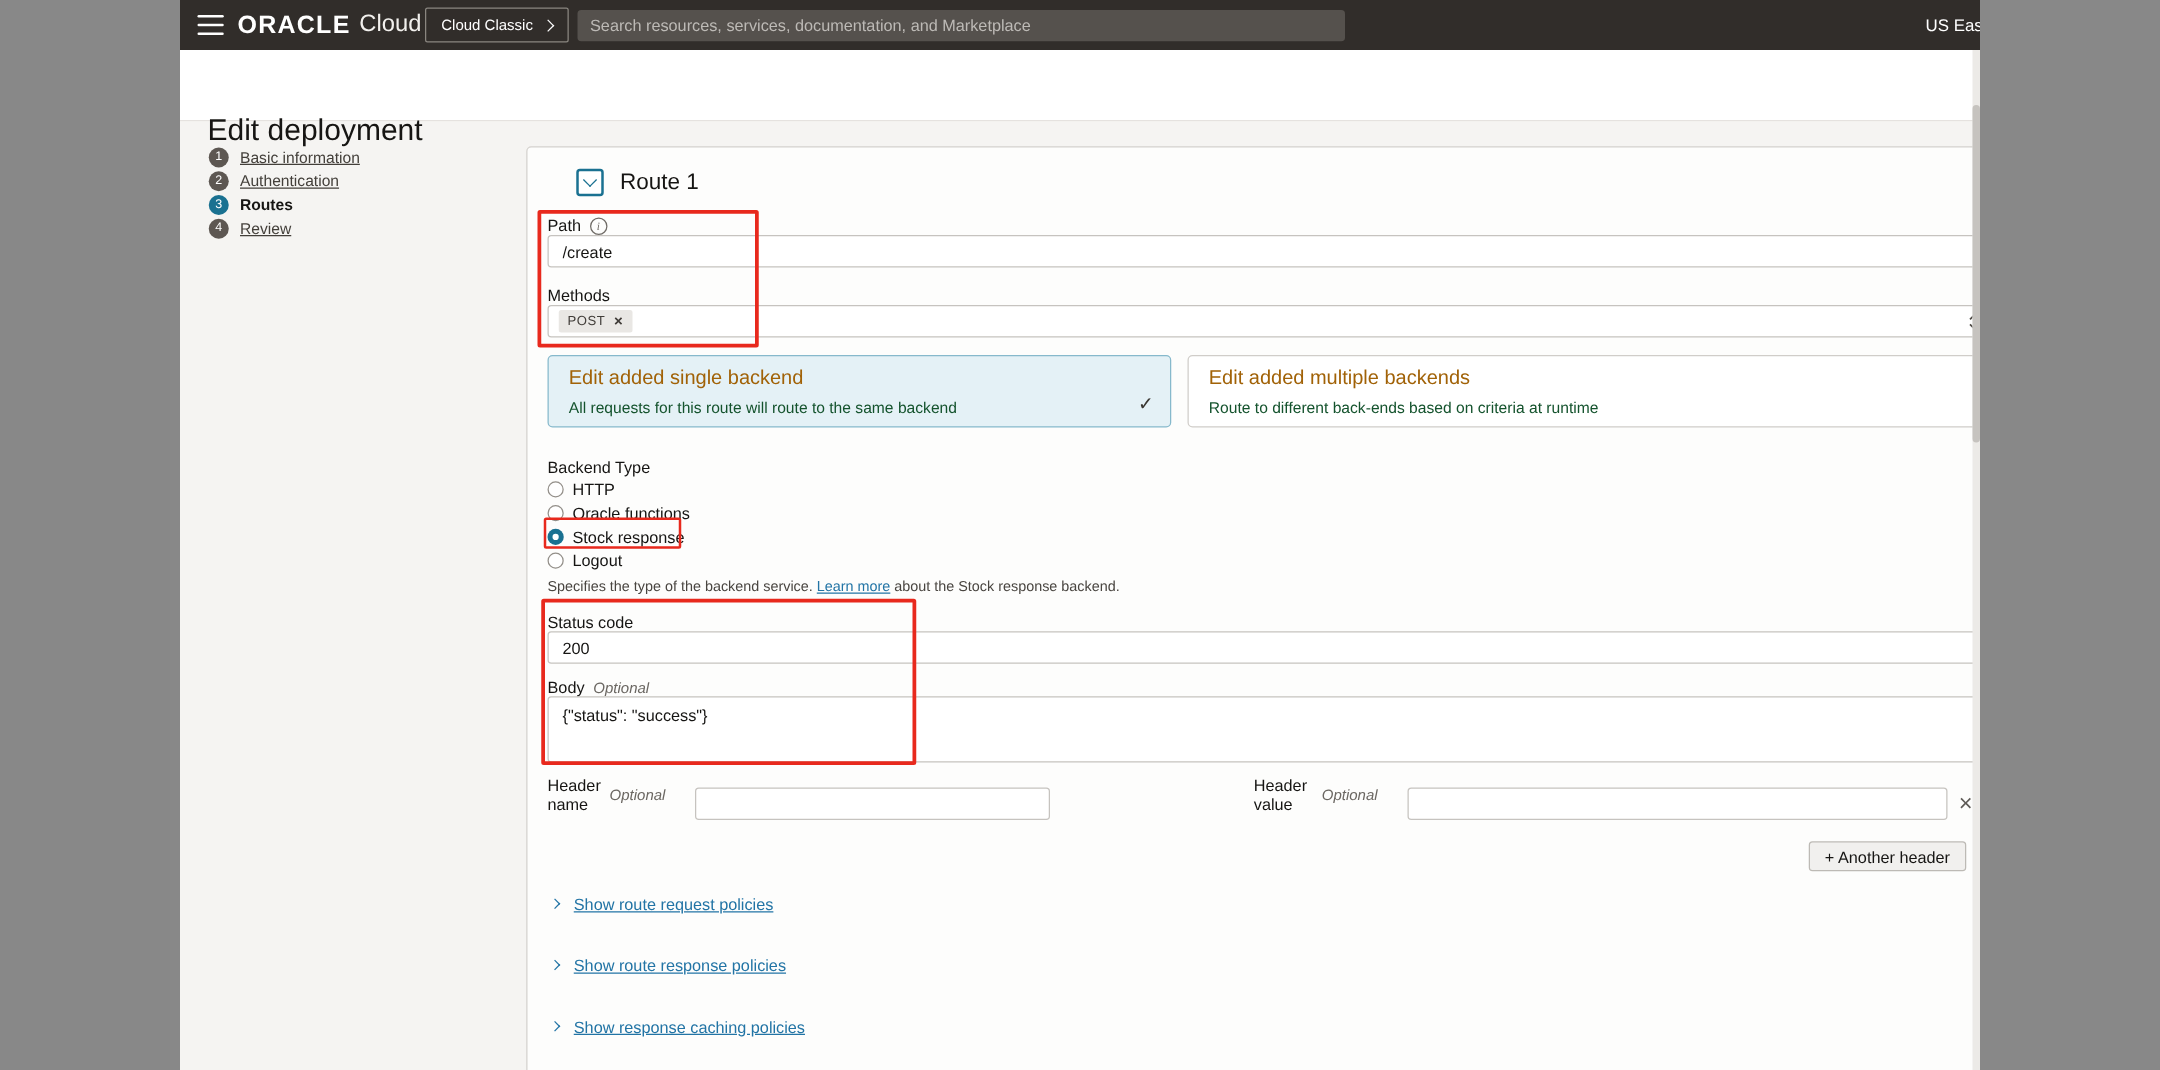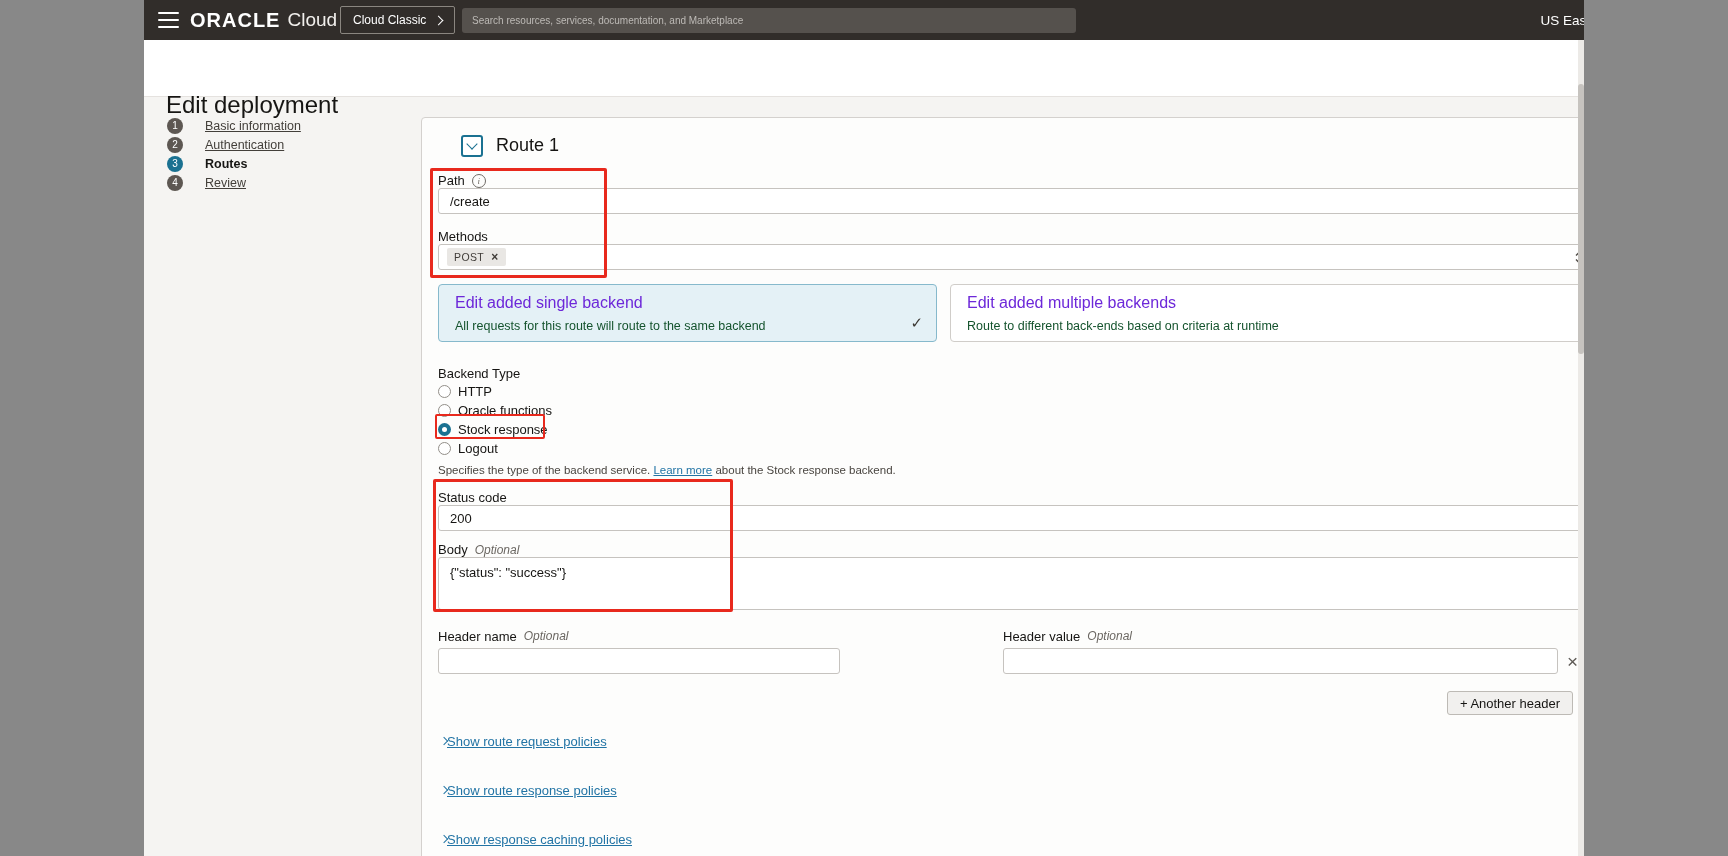--- a/index.html
+++ b/index.html
@@ -12,40 +12,40 @@
 
   
   .topbar{position:absolute;left:0;top:0;width:1728px;height:40px;background:var(--topbar);}
   .hamburger{position:absolute;left:14px;top:12px;width:21px;height:16px;display:flex;flex-direction:column;justify-content:space-between;cursor:pointer;}
   .hamburger span{display:block;height:2.4px;background:#fff;border-radius:1px;}
   .brand{position:absolute;left:46px;top:0;height:40px;display:flex;align-items:center;color:#fff;}
   .brand .b1{font-size:20px;font-weight:700;letter-spacing:1px;}
   .brand .b2{font-size:19px;font-weight:400;margin-left:7px;color:#f2f0ed;}
   .cloud-classic{position:absolute;left:196px;top:6px;height:28px;background:transparent;border:1px solid #8a8680;border-radius:2px;color:#fff;font-size:12px;display:flex;align-items:center;gap:9px;padding:0 12px;cursor:pointer;}
   .tb-search{position:absolute;left:318px;top:8px;width:614px;height:25px;background:#55514d;border-radius:3px;display:flex;align-items:center;padding:0 10px;}
-  .tb-search input{flex:1;background:transparent;border:none;outline:none;color:#e8e6e3;font-size:10px;}
+  .tb-search input{flex:1;background:transparent;border:none;outline:none;color:#e8e6e3;font-size:13px;}
   .tb-search input::placeholder{color:#bdbab6;}
   .tb-right{position:absolute;right:11px;top:0;height:40px;display:flex;align-items:center;gap:17px;}
   .region{display:flex;align-items:center;gap:9px;font-size:13.5px;color:#fff;cursor:pointer;}
   .tb-icon{display:flex;align-items:center;justify-content:center;cursor:pointer;}
   .chev{display:inline-block;width:7px;height:7px;border-right:1.7px solid currentColor;border-bottom:1.7px solid currentColor;}
   .chev.right{transform:rotate(-45deg);}
   .chev.down{transform:rotate(45deg);margin-top:-3px;}
 
   
   .pagehead{position:absolute;left:0;top:40px;width:1728px;height:57px;background:#fff;border-bottom:1px solid #e5e2df;}
   .page-title{position:absolute;left:22px;top:51px;font-size:24px;color:#161513;}
   .help-link{position:absolute;right:22px;top:58px;font-size:13px;color:var(--link);text-decoration:underline;cursor:pointer;}
 
   
   .stepper{position:absolute;left:23px;top:116px;}
   .step{display:flex;align-items:center;height:19px;}
   .step-circle{width:16px;height:16px;border-radius:50%;background:#5d5752;color:#fff;font-size:10px;display:flex;align-items:center;justify-content:center;flex:none;}
   .step.active .step-circle{background:var(--teal);}
-  .step-label{margin-left:22px;font-size:12.5px;color:#433f3a;text-decoration:underline;cursor:pointer;}
+  .step-label{margin-left:9px;font-size:12.5px;color:#433f3a;text-decoration:underline;cursor:pointer;}
   .step.active .step-label{font-weight:700;color:#161513;text-decoration:none;cursor:default;text-align:right;}
 
   
   .card{position:absolute;left:277px;top:117px;width:1190px;height:780px;background:#fdfdfc;border:1px solid #d4d1ce;border-radius:4px;padding:0 17px 0 16px;}
   .route-head{margin-top:16px;display:flex;align-items:center;gap:13px;height:23px;margin-left:23px;}
   .collapse-box{width:22px;height:22px;border:2px solid var(--teal);border-radius:3px;display:flex;align-items:center;justify-content:center;cursor:pointer;background:#fff;}
   .collapse-box .chev{color:var(--teal);width:8px;height:8px;margin-top:-4px;}
   .route-title{font-size:18px;color:#161513;}
 
   .fld-label{font-size:13px;color:#161513;height:15px;display:flex;align-items:center;gap:7px;}
@@ -57,53 +57,53 @@
   .lbl-methods{margin-top:15px;}
   .select-box{position:relative;margin-top:0;height:26px;border:1px solid #c6c3bf;border-radius:3px;background:#fff;display:flex;align-items:center;justify-content:space-between;padding:0 8px;cursor:pointer;}
   .chip{background:#e9e7e4;border-radius:2px;padding:3px 7px;font-size:10.5px;letter-spacing:.4px;color:#403c38;display:flex;align-items:center;gap:7px;}
   .chip .chip-x{font-size:12px;font-weight:700;line-height:1;cursor:pointer;color:#403c38;}
 
   .mode-cards{margin-top:14px;display:flex;gap:13px;height:58px;}
   .mode-card{position:relative;border:1px solid #d0cdc9;border-radius:4px;background:#fff;padding:9px 16px 0 16px;cursor:pointer;}
   .mode-card.sel{background:var(--selectedcard);border-color:var(--selectedcardborder);}
   .mode-card.c1{width:499px;flex:none;}
   .mode-card.c2{flex:1;}
-  .mode-title{font-size:16px;color:#6d28d9;}
+  .mode-title{font-size:16px;color:#a16207;}
   .mode-sub{font-size:12.5px;color:#14532d;margin-top:7px;}
   .mode-check{position:absolute;right:13px;bottom:9px;font-size:15px;color:#3a3732;}
 
   .lbl-backend{margin-top:24px;}
   .radio-row{display:flex;align-items:center;height:18px;margin-top:1px;gap:7px;cursor:pointer;}
   .radio-row:first-of-type{margin-top:0;}
   .radio{width:13px;height:13px;border:1px solid #938f89;border-radius:50%;background:#fff;flex:none;}
   .radio.on{border:none;background:var(--teal);position:relative;}
   .radio.on::after{content:"";position:absolute;left:4px;top:4px;width:5px;height:5px;border-radius:50%;background:#fff;}
   .radio-label{font-size:13px;color:#161513;}
   .helper{margin-top:7px;font-size:11.5px;color:#494540;}
   .helper a{color:var(--link);text-decoration:underline;cursor:pointer;}
 
   .lbl-status{margin-top:14px;}
   .lbl-body{margin-top:11px;}
   .body-wrap{position:relative;}
   .body-area{width:100%;height:53px;border:1px solid #c6c3bf;border-radius:3px;background:#fff;font-size:13px;color:#161513;padding:7px 11px;outline:none;resize:none;display:block;}
   .resize-corner{position:absolute;right:3px;bottom:3px;pointer-events:none;}
 
   .hdr-row{margin-top:20px;display:flex;align-items:flex-end;}
-  .hdr-col{display:flex;flex-direction:column;}
+  .hdr-col{display:flex;gap:24px;}
   .hdr-col .fld-label{height:12px;margin-bottom:6px;}
   .hdr-col.n{width:402px;flex:none;}
   .hdr-spacer{width:163px;flex:none;}
   .hdr-col.v{width:555px;flex:none;}
   .hdr-x{margin-left:9px;margin-bottom:3px;font-size:19px;color:#5f5b57;line-height:1;cursor:pointer;}
 
   .btn-row{margin-top:17px;display:flex;justify-content:flex-end;padding-right:20px;}
   .btn-secondary{height:24px;background:#f1f0ee;border:1px solid #bdbab5;border-radius:3px;font-size:13px;color:#161513;padding:0 12px;cursor:pointer;}
 
   .links{margin-top:18px;}
-  .link-row{display:flex;align-items:center;height:16px;margin-bottom:33px;padding-left:3px;}
+  .link-row{display:flex;align-items:center;gap:12px;height:16px;margin-bottom:33px;padding-left:3px;}
   .link-row .chev{color:var(--link);width:6px;height:6px;}
   .link-row a{font-size:13px;color:var(--link);text-decoration:underline;cursor:pointer;}
 
   
   .ann{position:absolute;border:3px solid var(--red);border-radius:2px;pointer-events:none;z-index:5;}
   .ann.b1{left:8px;top:50px;width:177px;height:110px;}
   .ann.b2{left:13px;top:296px;width:110px;height:25px;border-width:2.5px;}
   .ann.b3{left:11px;top:361px;width:300px;height:133px;}
 
   

